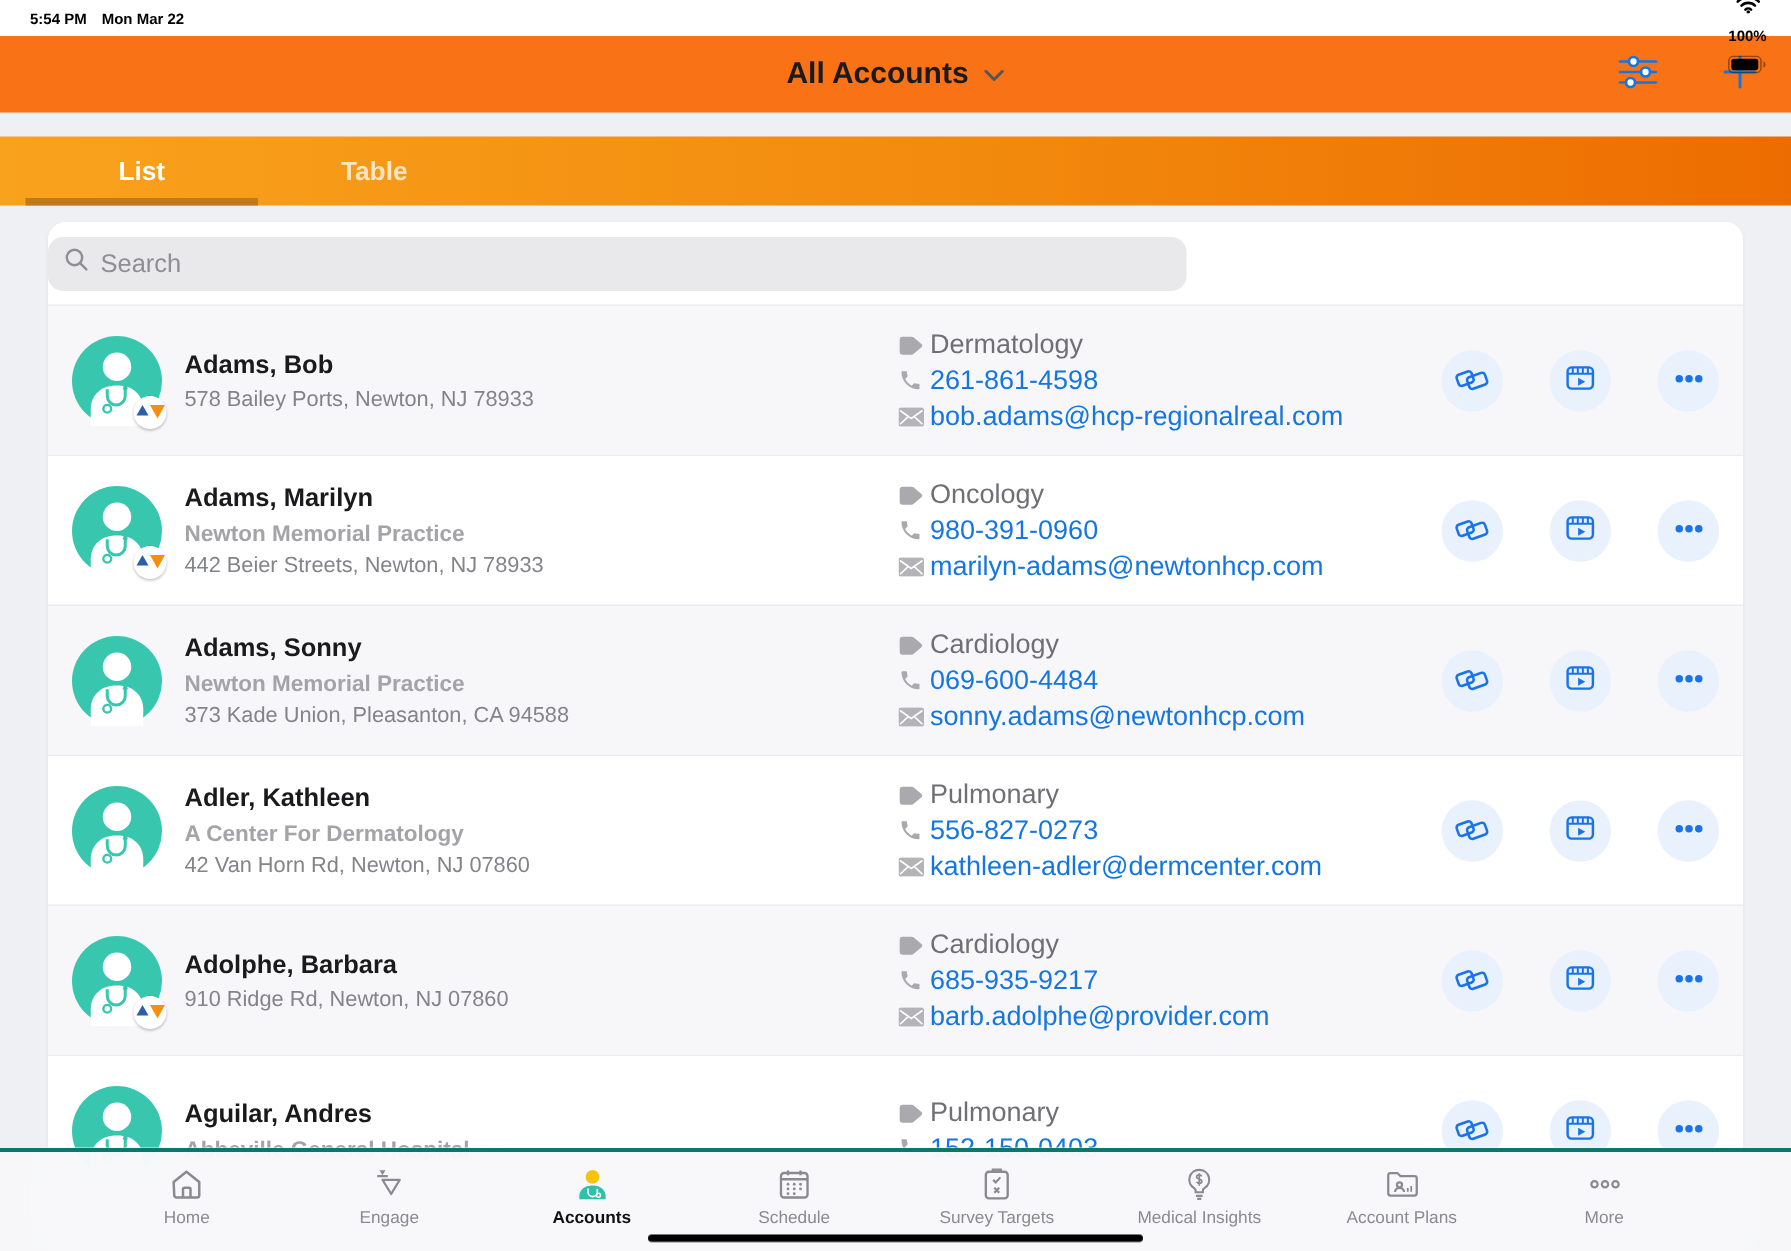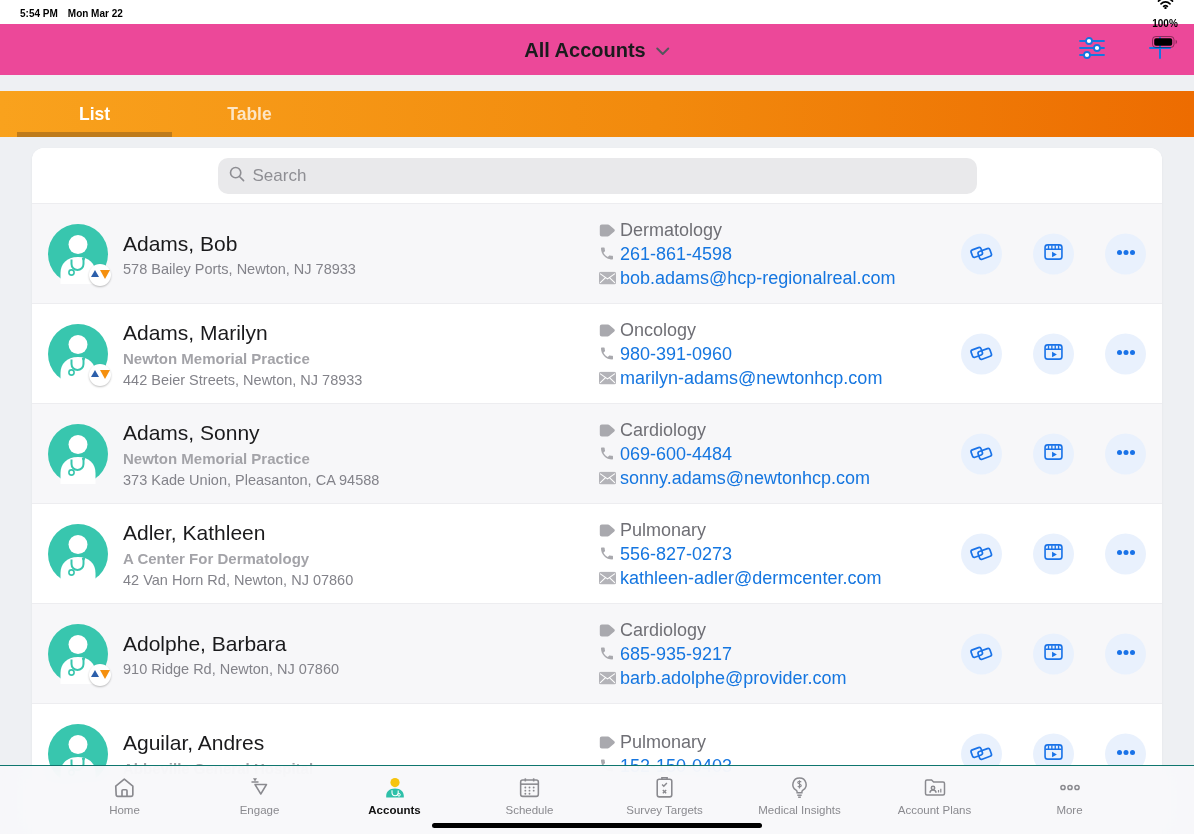--- a/index.html
+++ b/index.html
@@ -7,75 +7,75 @@
   body { font-family:"Liberation Sans", sans-serif; background:#eef0f3; position:relative; }
 
   
   .statusbar { position:absolute; top:0; left:0; right:0; height:24px; background:#fff;
     display:flex; justify-content:space-between; align-items:center; padding:2px 16px 0 20px;
     font-size:10px; font-weight:700; color:#000; z-index:6; }
   .sb-left { display:flex; gap:10px; }
   .sb-right { display:flex; align-items:center; gap:7px; font-weight:600;flex-direction:column; }
 
   
-  .header { position:absolute; top:24px; left:0; right:0; height:51px; background:#ec4899; z-index:5; }
+  .header { position:absolute; top:24px; left:0; right:0; height:51px; background:#f97316; z-index:5; }
   .header-title { position:absolute; left:50%; top:50%; transform:translate(-50%,-50%);
     display:flex; align-items:center; gap:9px; font-size:20px; font-weight:700; color:#1b1b1d; }
   .header-actions { position:absolute; right:22px; top:0; height:100%; display:flex; align-items:center; gap:42px; }
   .icon-btn { background:none; border:none; cursor:pointer; display:flex; align-items:center; }
 
   
   .viewtabs { position:absolute; top:91px; left:0; right:0; height:46px;
     background:linear-gradient(90deg,#F9A21D 0%,#F28A0D 55%,#ED6C01 100%);
     display:flex; padding-left:17px; z-index:5; }
   .vtab { width:155px; display:flex; align-items:center; justify-content:center;
     font-size:17.5px; font-weight:600; color:rgba(255,255,255,.75); position:relative; cursor:pointer; border:none; background:none; }
   .vtab.selected { color:#fff; }
   .vtab.selected::after { content:""; position:absolute; left:0; right:0; bottom:0; height:5px;
     background:#BE7B1B; }
 
   
   .card { position:absolute; top:148px; left:32px; width:1130px; bottom:0; background:#fff;
     border-radius:12px 12px 0 0; box-shadow:0 1px 3px rgba(0,0,0,.05); overflow:hidden; }
-  .search-section { height:55px; display:flex; align-items:center; justify-content:center; background:#fff; }
+  .search-section { height:55px; display:flex; align-items:center; background:#fff; }
   .search-field { width:759px; height:36px; background:#e9e9eb; border-radius:10px;
     display:flex; align-items:center; padding:0 10px; gap:7px; }
   .search-field input { flex:1; border:none; background:transparent; outline:none;
     font-size:17px; color:#1b1b1d; font-family:"Liberation Sans",sans-serif; }
   .search-field input::placeholder { color:#8e8e93; }
 
   
   .row { height:100px; position:relative; border-top:1px solid #ededf0; background:#fff; }
   .row:nth-child(odd) { background:#f7f7f9; }
   .avatar-wrap { position:absolute; left:16px; top:50%; transform:translateY(-50%); width:60px; height:60px; }
   .badge { position:absolute; right:-3px; bottom:-2px; width:22px; height:22px; background:#fff;
     border-radius:50%; box-shadow:0 1px 2px rgba(0,0,0,.25); display:flex; align-items:center; justify-content:center; gap:1px; }
   .tri-up { width:0; height:0; border-left:4px solid transparent; border-right:4px solid transparent;
     border-bottom:7px solid #2b5fab; margin-bottom:3px; }
   .tri-down { width:0; height:0; border-left:5px solid transparent; border-right:5px solid transparent;
     border-top:9px solid #f5900f; }
   .name-col { position:absolute; left:91px; top:50%; transform:translateY(-50%); max-width:430px; }
-  .acc-name { font-size:21px; font-weight:400; color:#1a1a1c; }
+  .acc-name { font-size:17px; font-weight:700; color:#1a1a1c; }
   .acc-practice { font-size:15px; font-weight:700; color:#a3a3a8; margin-top:5px; }
   .acc-address { font-size:14.5px; color:#83838a; margin-top:5px; }
   .mid-col { position:absolute; left:566px; top:50%; transform:translateY(-50%);
     display:flex; flex-direction:column; gap:7px; }
   .mid-line { display:flex; align-items:center; gap:4px; font-size:18px; line-height:17px; }
   .mid-line .ic { width:18px; display:flex; justify-content:center; flex:none; }
   .specialty-text { color:#6f6f75; }
   .link-text { color:#1576e0; cursor:pointer; }
   .actions { position:absolute; right:16px; top:50%; transform:translateY(-50%);
     display:flex; gap:31px; }
   .action-btn { width:41px; height:41px; border-radius:50%; background:#e9f1fd; border:none;
     display:flex; align-items:center; justify-content:center; cursor:pointer; }
 
   
   .tabbar { position:absolute; left:0; right:0; bottom:0; height:69px;
     background:rgba(248,248,250,.93); backdrop-filter:blur(14px); -webkit-backdrop-filter:blur(14px);
-    border-top:1px solid #0f766e; display:flex; padding:8px 57px 0 57px; z-index:10; }
+    border-top:3px solid #0f766e; display:flex; padding:8px 57px 0 57px; z-index:10; }
   .tb-item { flex:1; display:flex; flex-direction:column; align-items:center; gap:3px;
     background:none; border:none; cursor:pointer; }
   .tb-icon { height:27px; display:flex; align-items:center; justify-content:center; }
   .tb-label { font-size:11.5px; color:#8a8a8f; }
   .tb-item.selected .tb-label { color:#111; font-weight:700; }
   .home-indicator { position:absolute; left:50%; transform:translateX(-50%); bottom:6px;
     width:330px; height:5.5px; background:#000; border-radius:3px; z-index:11; }
 </style>
 </head>
 <body>

